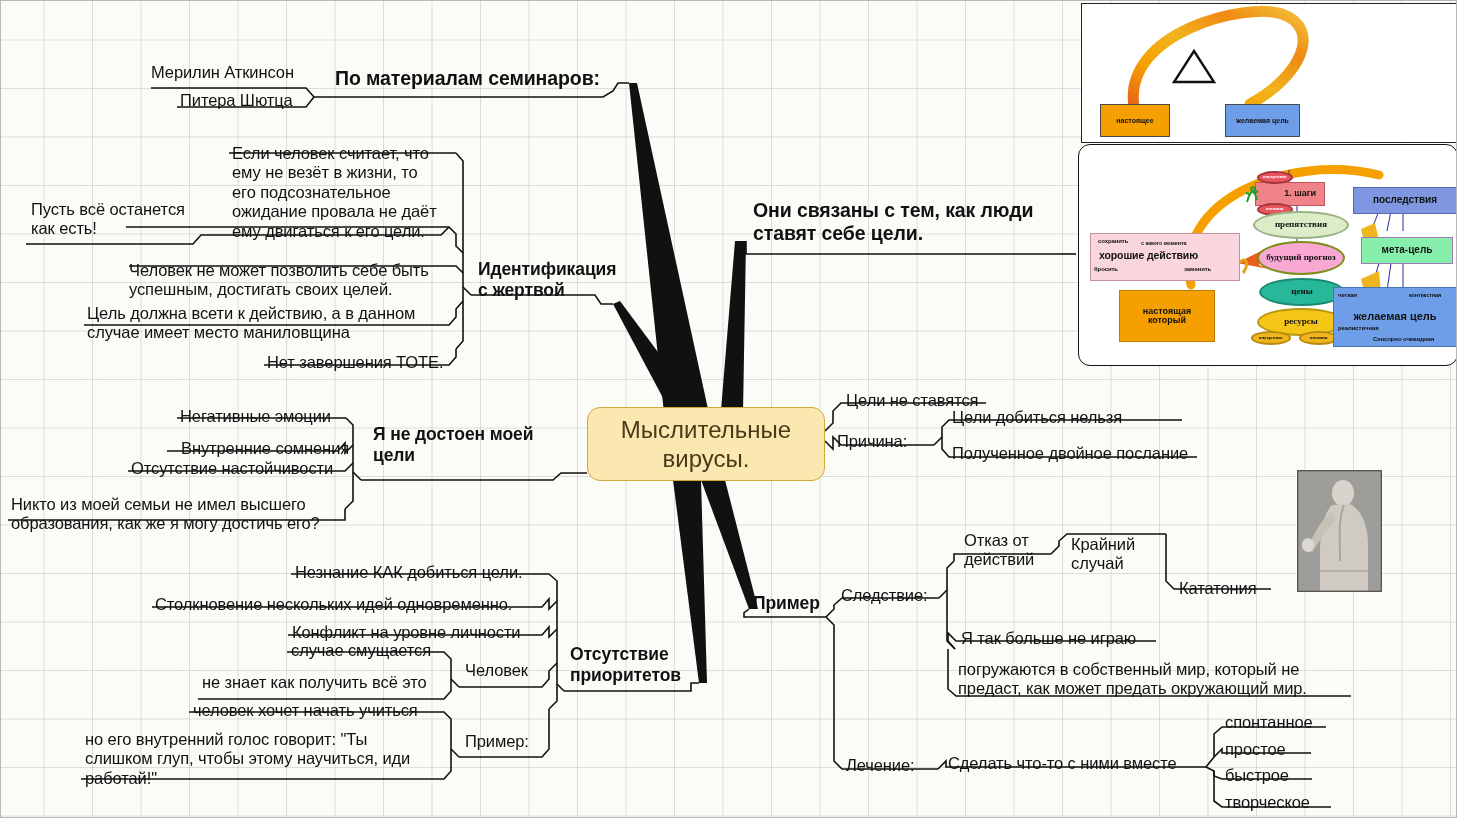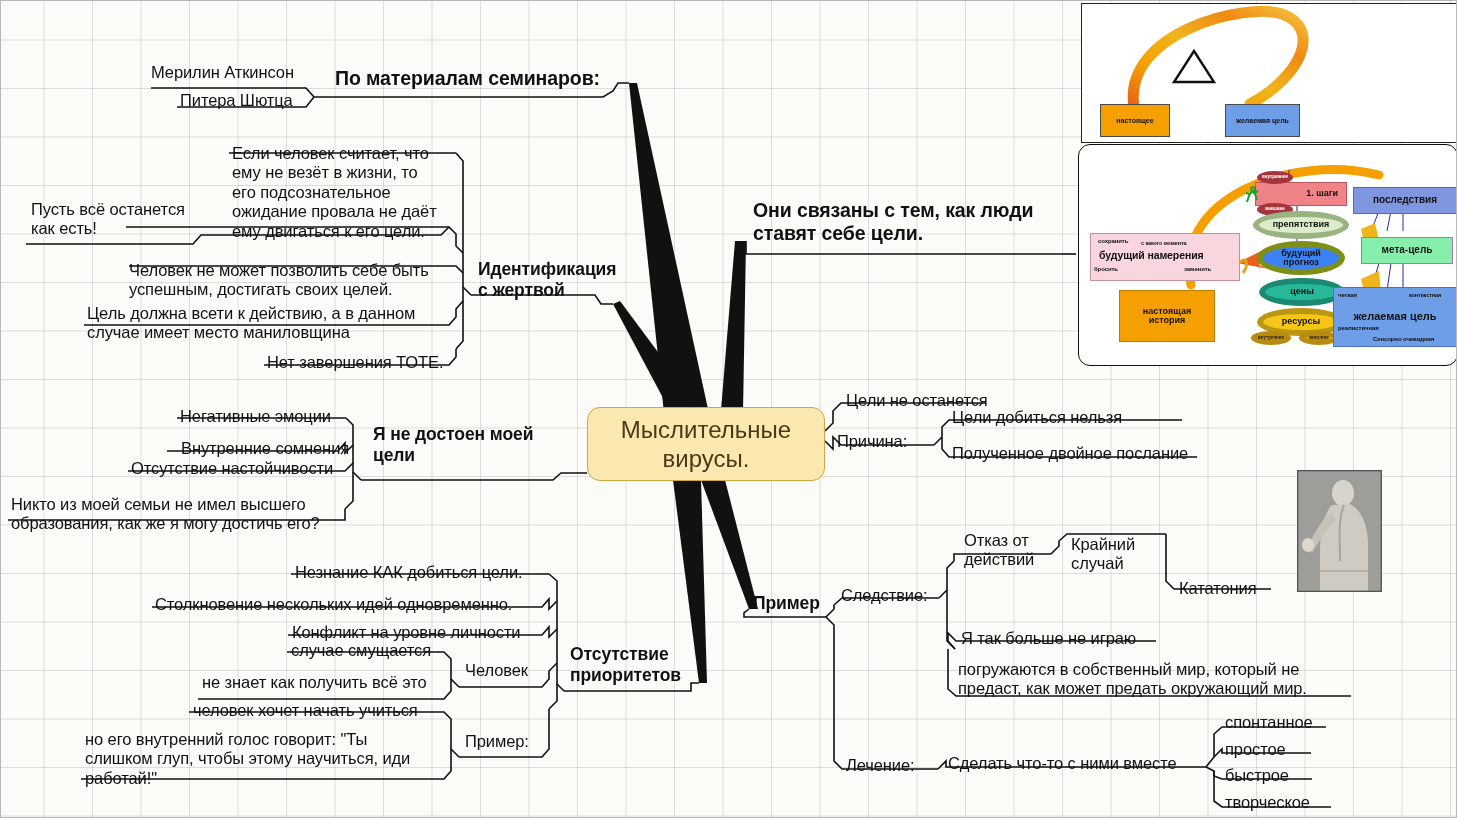--- a/index.html
+++ b/index.html
@@ -61,22 +61,22 @@
   #pic1 .orange{background:#f5a000;}
   #pic1 .blue{background:#6f9ee8;}
 
   
   #pic2{
     position:absolute;left:1077px;top:143px;width:380px;height:222px;
     background:#ffffff;border:1.6px solid #111;border-radius:12px;box-sizing:border-box;overflow:hidden;
   }
   #pic2 .bx{position:absolute;display:flex;align-items:center;justify-content:center;text-align:center;
     font-weight:bold;color:#111;box-sizing:border-box;border:1px solid #7a7a7a;line-height:1.05;}
-  #pic2 .el{position:absolute;display:flex;align-items:center;justify-content:center;text-align:center;
-    font-weight:bold;color:#111;box-sizing:border-box;border:6px solid #701a75;border-radius:50%;line-height:1.05;}
+  #pic2 .el{position:absolute;display:flex;align-items:center;justify-content:center;text-align:left;
+    font-weight:bold;color:#111;box-sizing:border-box;border:2px solid #701a75;border-radius:50%;line-height:1.05;font-family:Liberation Serif, serif;}
   #pic2 .tiny{font-size:5px;font-weight:bold;}
 
   
   #photo{
     position:absolute;left:1296px;top:469px;width:85px;height:122px;
     border:1px solid #555;box-sizing:border-box;overflow:hidden;
     background:#9a9a9a;
   }
 </style>
 </head>
@@ -226,21 +226,21 @@
   <div class="n lbl" style="left:291px;top:622px;">Конфликт на уровне личности</div>
   <div class="n lbl" style="left:464px;top:660px;">Человек</div>
   <div class="n lbl" style="left:290px;top:640px;">случае смущается</div>
   <div class="n lbl" style="left:201px;top:672px;">не знает как получить всё это</div>
   <div class="n lbl" style="left:464px;top:731px;">Пример:</div>
   <div class="n lbl" style="left:192px;top:700px;">человек хочет начать учиться</div>
   <div class="n lbl" style="left:84px;top:729px;">но его внутренний голос говорит: "Ты
 слишком глуп, чтобы этому научиться, иди
 работай!"</div>
 
-  <div class="n lbl" style="left:845px;top:390px;">Цели не останется</div>
+  <div class="n lbl" style="left:845px;top:390px;">Цели не ставятся</div>
   <div class="n lbl" style="left:836px;top:431px;">Причина:</div>
   <div class="n lbl" style="left:951px;top:407px;">Цели добиться нельзя</div>
   <div class="n lbl" style="left:951px;top:443px;">Полученное двойное послание</div>
 
   <div class="n mid" style="left:752px;top:592px;">Пример</div>
   <div class="n lbl" style="left:840px;top:585px;">Следствие:</div>
   <div class="n lbl" style="left:963px;top:530px;">Отказ от
 действий</div>
   <div class="n lbl" style="left:1070px;top:518px;margin-top:16px;">Крайний
 случай</div>
@@ -296,36 +296,36 @@
       </g>
       <path d="M158,118 L186,104 L180,120 L190,124 Z" fill="#e8611a"></path>
       <path d="M282,84 L296,78 L300,96 L286,100 Z" fill="#f0b41c"></path>
       <path d="M282,134 L300,126 L302,148 L286,150 Z" fill="#f0b41c"></path>
       <path d="M160,118 C168,110 170,120 164,128" fill="none" stroke="#e8a21a" stroke-width="3"></path>
     </svg>
 
     <div class="bx" style="left:11px;top:88px;width:150px;height:48px;background:#f9d6dd;border-color:#c6909c;"></div>
     <div class="n tiny" style="position:absolute;left:19px;top:93px;font-size:6px;font-weight:bold;">сохранить</div>
     <div class="n tiny" style="position:absolute;left:62px;top:95px;font-size:5.5px;font-weight:bold;">с какого момента</div>
-    <div class="n" style="position:absolute;left:20px;top:104px;font-size:10.5px;font-weight:bold;">будущий намерения</div>
+    <div class="n" style="position:absolute;left:20px;top:104px;font-size:10.5px;font-weight:bold;">хорошие действию</div>
     <div class="n tiny" style="position:absolute;left:15px;top:121px;font-size:6px;font-weight:bold;">бросить</div>
     <div class="n tiny" style="position:absolute;left:105px;top:121px;font-size:6px;font-weight:bold;">заменить</div>
 
     <div class="bx" style="left:40px;top:145px;width:96px;height:52px;background:#f5a000;border-color:#b97c00;font-size:9px;white-space:pre;">настоящая
-история</div>
-
-    <div class="bx" style="left:176px;top:37px;width:92px;height:24px;background:#f08388;border-color:#b9575c;font-size:9px;justify-content:flex-end;padding-right:8px;">1. шаги</div>
+который</div>
+
+    <div class="bx" style="left:176px;top:37px;width:70px;height:24px;background:#f08388;border-color:#b9575c;font-size:9px;justify-content:flex-end;padding-right:8px;">1. шаги</div>
     <div class="el" style="left:178px;top:26px;width:36px;height:13px;background:#e8555f;border-color:#a5343d;font-size:4.5px;color:#fff;">внутренние</div>
     <div class="el" style="left:178px;top:58px;width:36px;height:13px;background:#e8555f;border-color:#a5343d;font-size:4.5px;color:#fff;">внешние</div>
     <svg style="position:absolute;left:165px;top:40px;" width="16" height="20" viewBox="0 0 16 20">
       <path d="M9,2 a2,2 0 1,0 0.1,0 M8,6 L5,11 L3,17 M8,6 L11,9 L13,15 M6,9 L2,8 M10,8 L14,6" stroke="#1f9e2a" stroke-width="2" fill="none"></path>
     </svg>
 
     <div class="el" style="left:174px;top:66px;width:96px;height:28px;background:#dcecc9;border-color:#9ab383;font-size:9px;">препятствия</div>
-    <div class="el" style="left:178px;top:96px;width:88px;height:34px;background:#3b82f6;border-color:#7d8f18;font-size:9px;">будущий
+    <div class="el" style="left:178px;top:96px;width:88px;height:34px;background:#f9a8d4;border-color:#7d8f18;font-size:9px;">будущий
 прогноз</div>
     <div class="el" style="left:180px;top:133px;width:86px;height:28px;background:#26b898;border-color:#1a8a72;font-size:9px;">цены</div>
     <div class="el" style="left:178px;top:163px;width:88px;height:28px;background:#f5c518;border-color:#bb9710;font-size:9px;">ресурсы</div>
     <div class="el" style="left:172px;top:186px;width:40px;height:14px;background:#f0b41c;border-color:#b98a10;font-size:4.5px;">внутренние</div>
     <div class="el" style="left:220px;top:186px;width:40px;height:14px;background:#f0b41c;border-color:#b98a10;font-size:4.5px;">внешние</div>
 
     <div class="bx" style="left:274px;top:42px;width:104px;height:27px;background:#7f96e0;border-color:#5468ad;font-size:10px;">последствия</div>
     <div class="bx" style="left:282px;top:92px;width:92px;height:27px;background:#86efac;border-color:#a577bb;font-size:10px;">мета-цель</div>
     <div class="bx" style="left:254px;top:142px;width:124px;height:60px;background:#6f9ee8;border-color:#4a74b4;font-size:11px;">желаемая цель</div>
     <div class="n" style="position:absolute;left:259px;top:147px;font-size:6px;font-weight:bold;">четкая</div>

